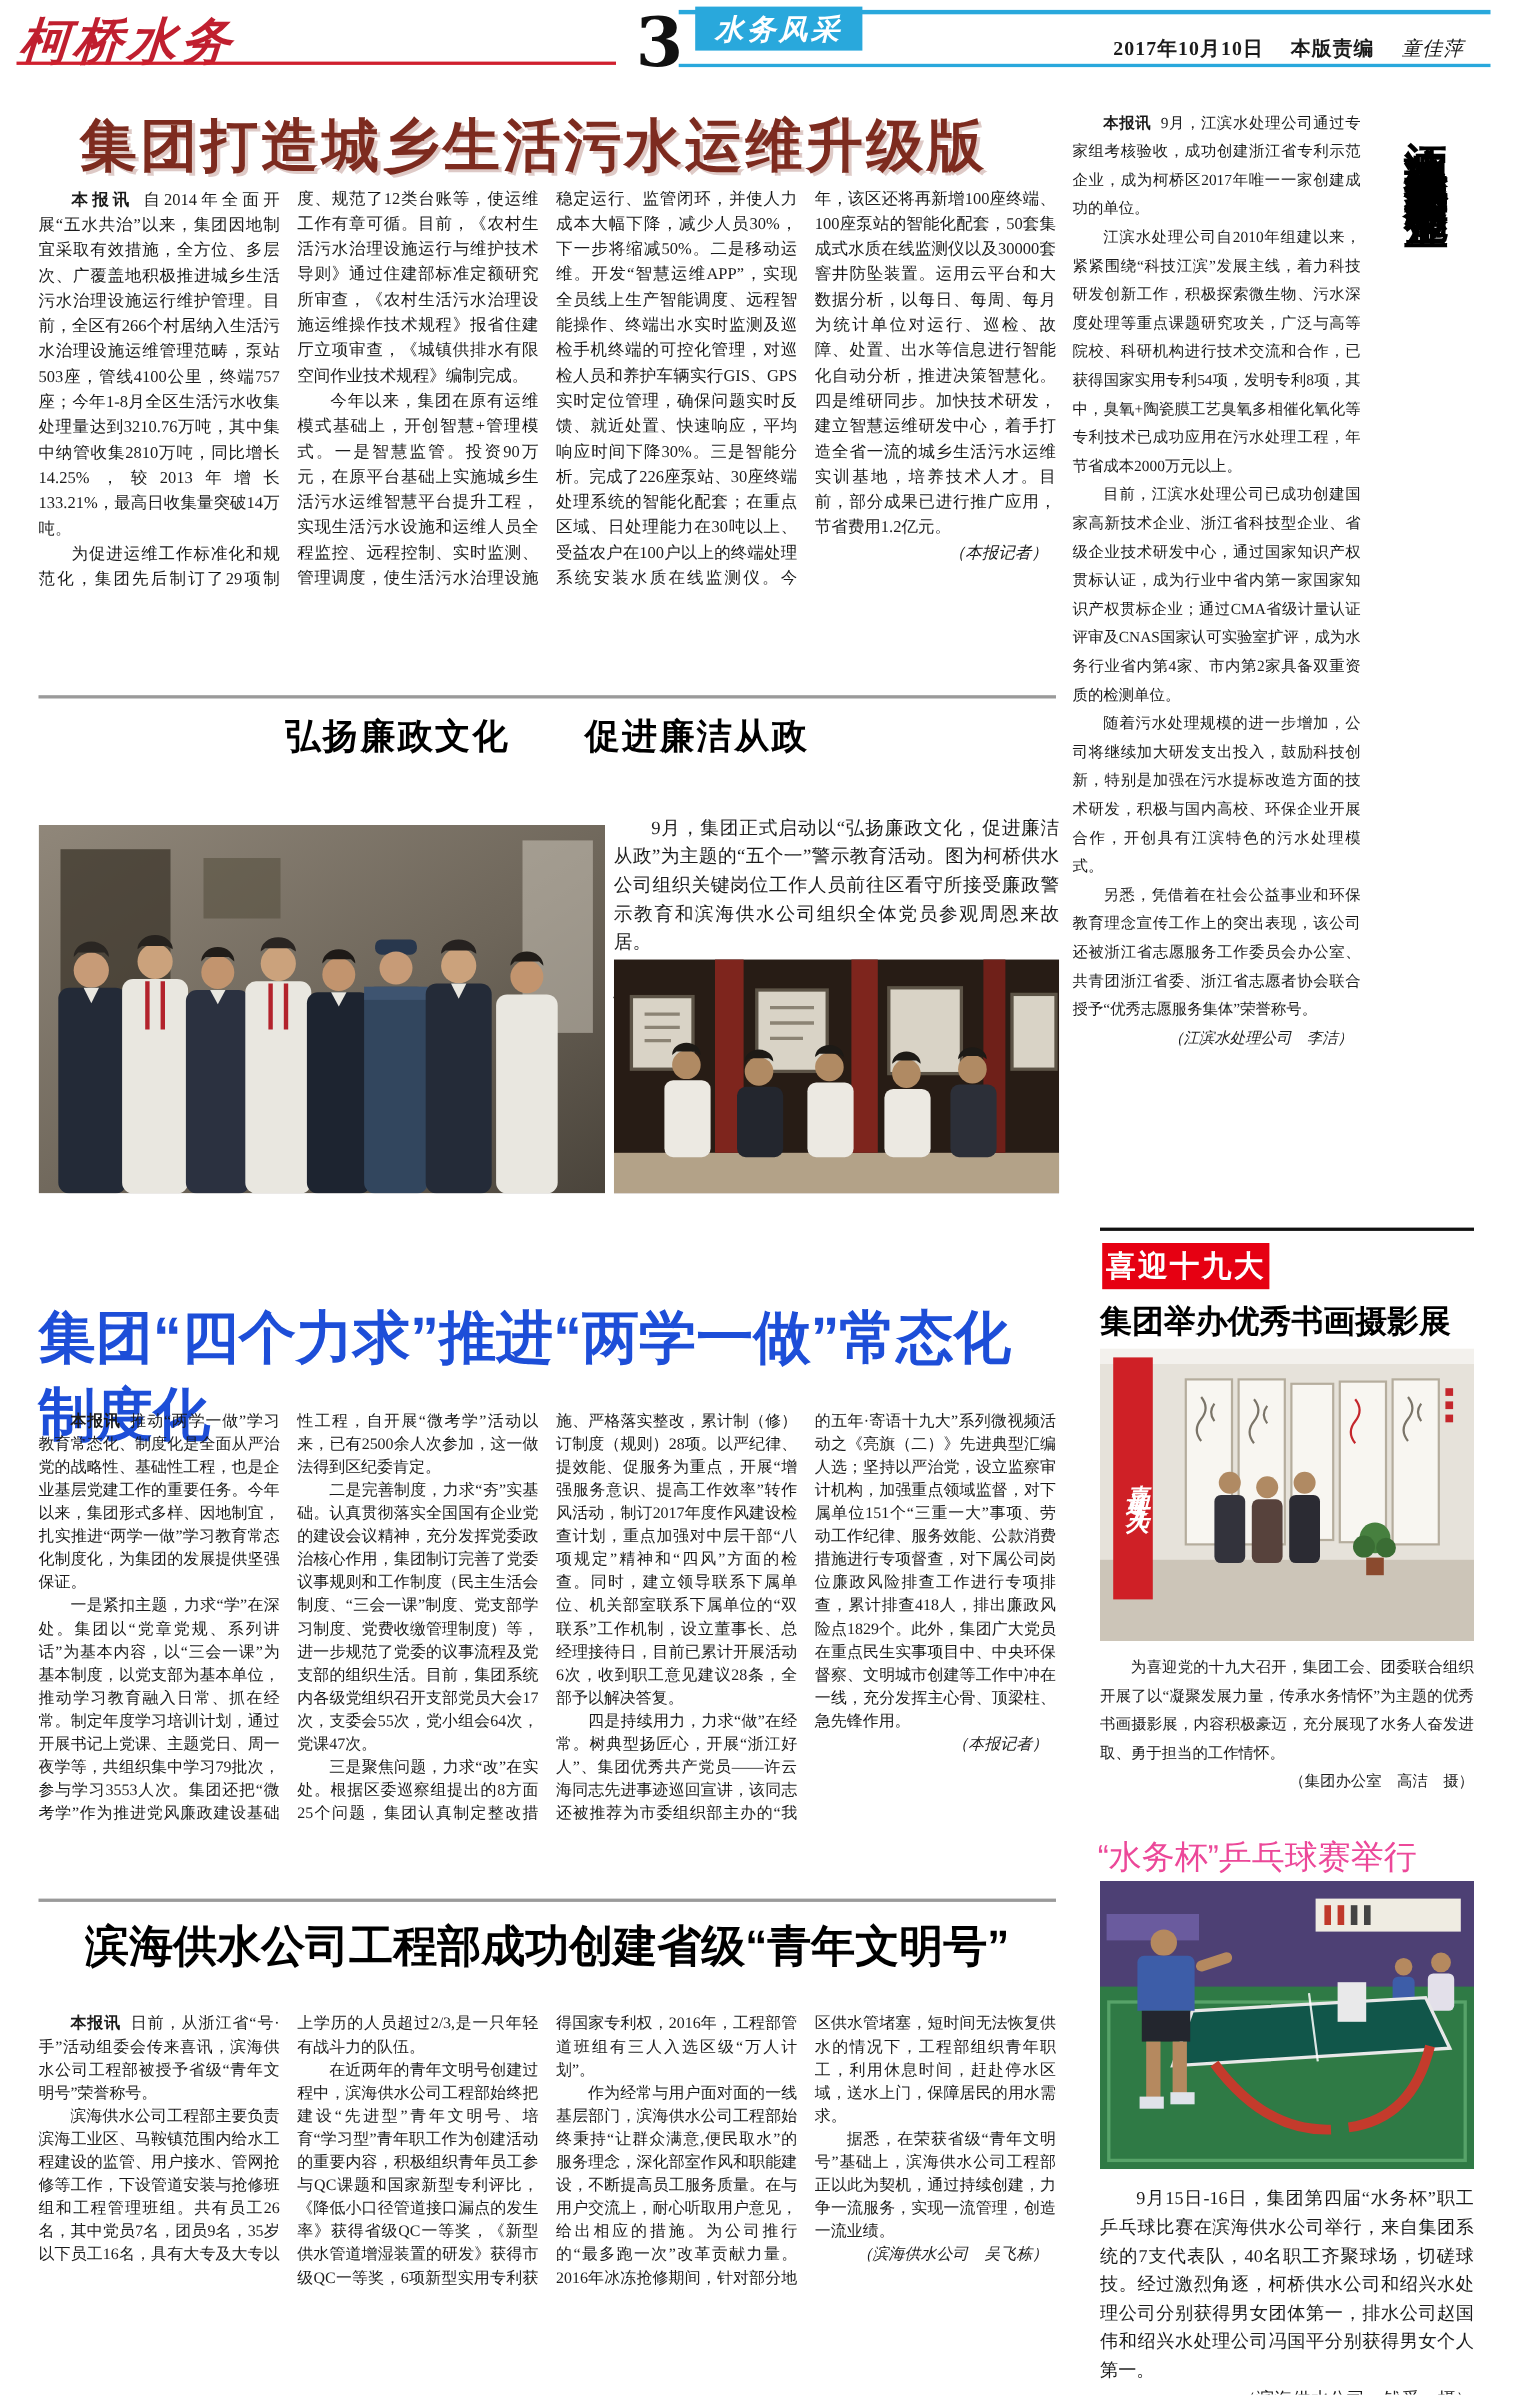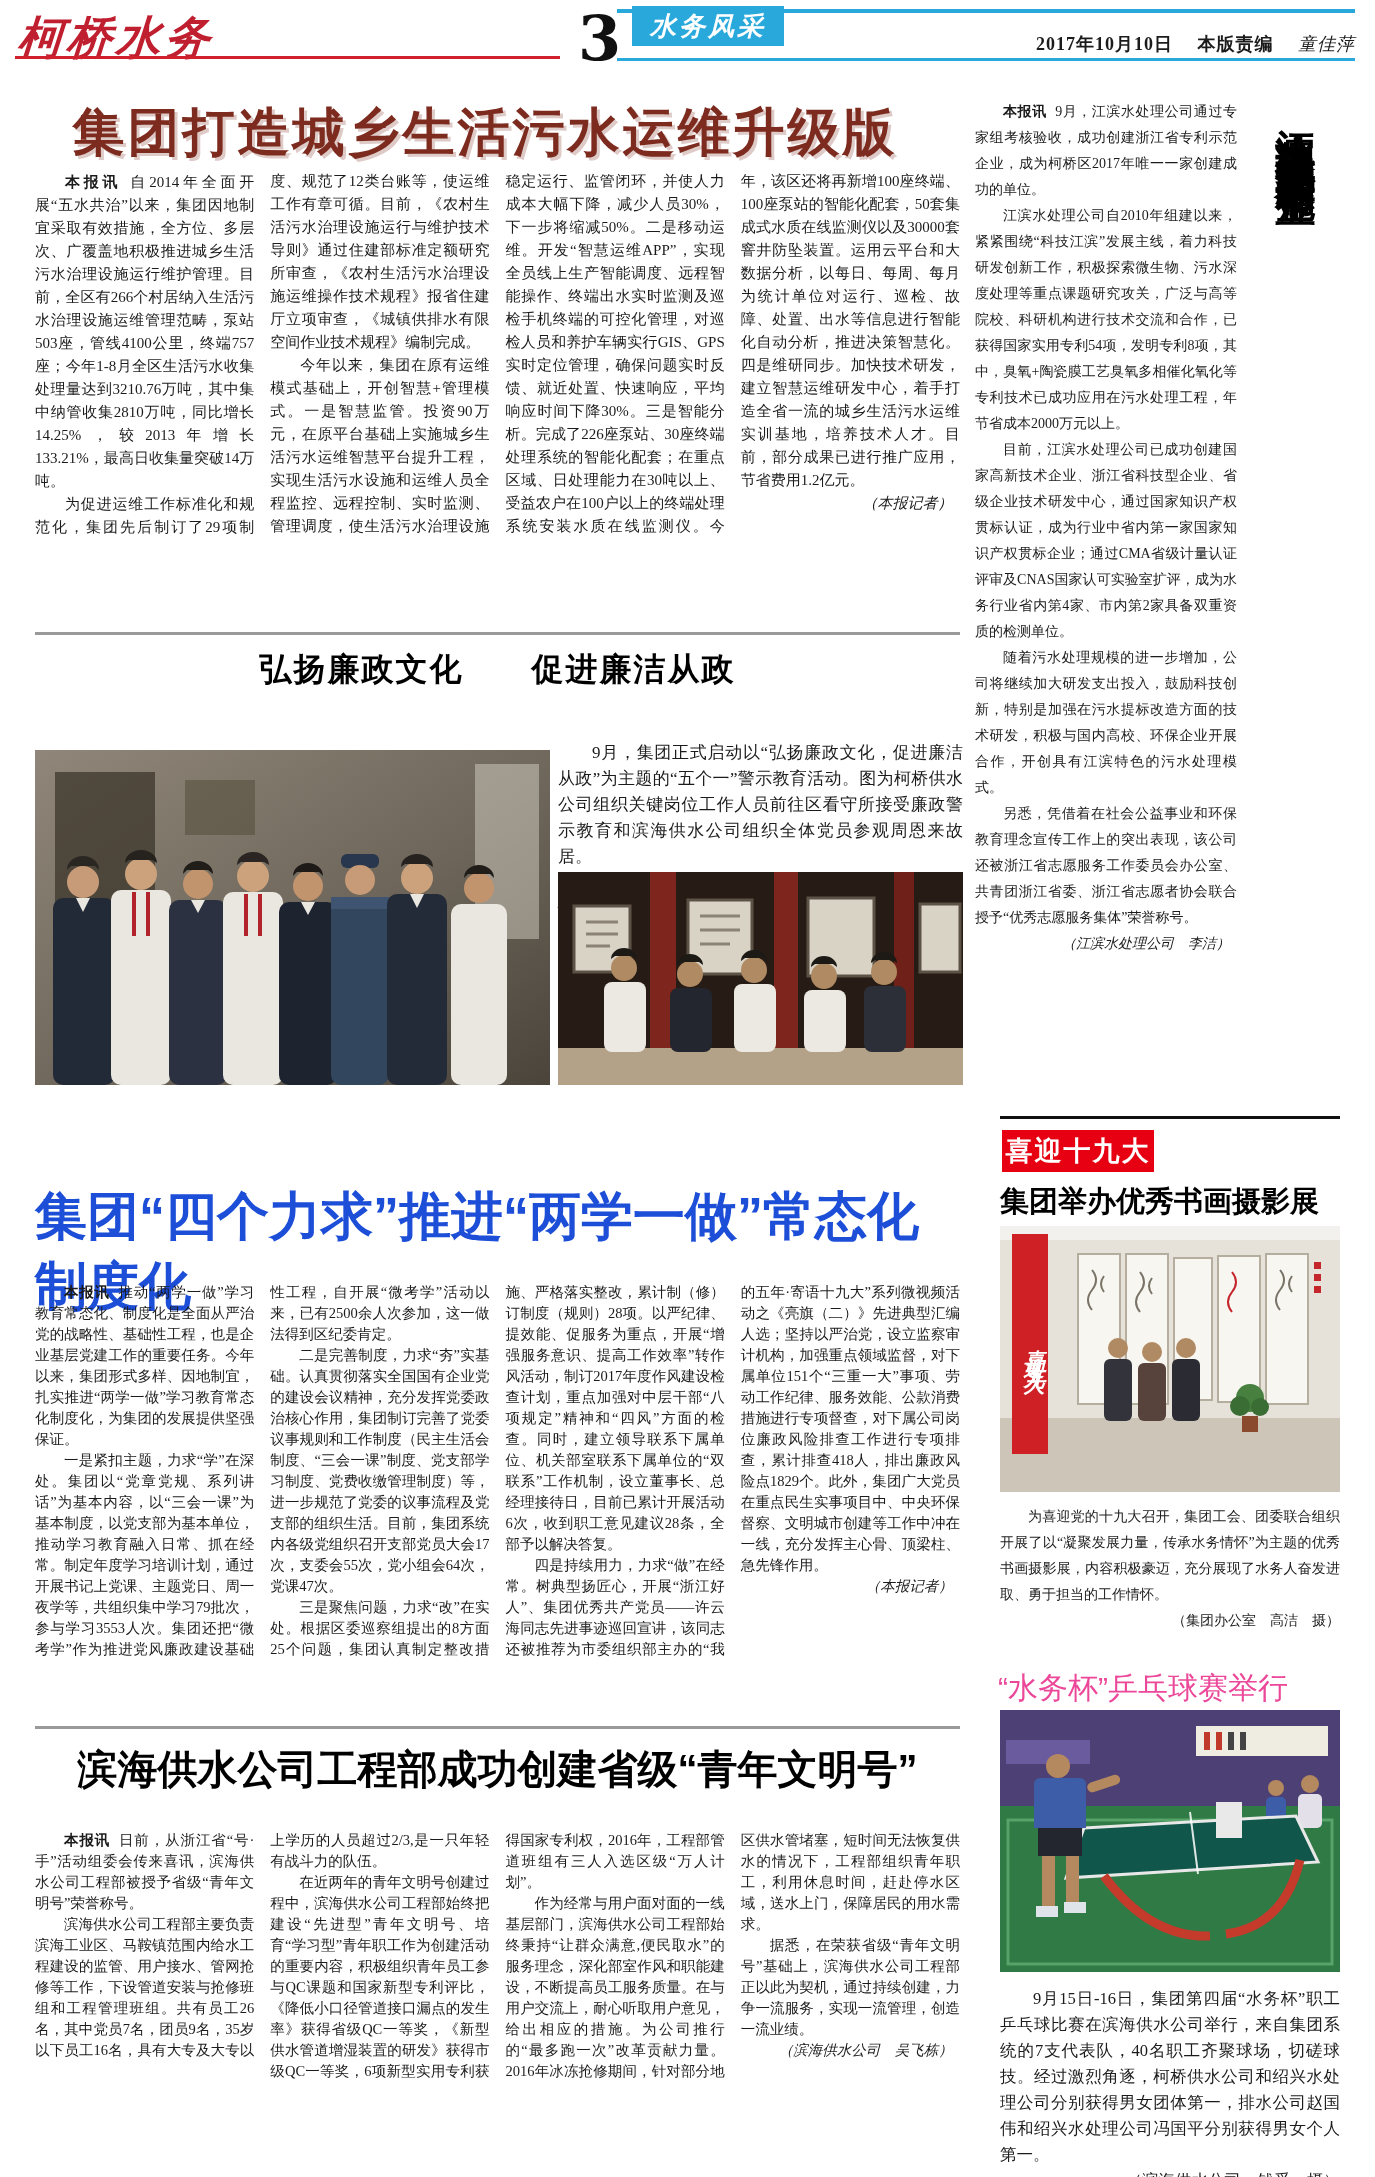--- a/index.html
+++ b/index.html
@@ -10,21 +10,21 @@
   
   .masthead{left:18px;top:8px;font-family:"DejaVu Serif",serif;font-style:italic;font-weight:bold;
             font-size:45px;color:#c01f2f;letter-spacing:4px;transform:skewX(-4deg);}
   .red-rule{left:15px;top:56px;width:545px;height:3px;background:#d0202e;}
   .blue-rule-top{left:617px;top:9px;width:738px;height:4px;background:#29a8dc;}
   .blue-rule-bot{left:617px;top:58px;width:738px;height:3px;background:#29a8dc;}
   .page-num{left:578px;top:2px;font-family:"DejaVu Serif",serif;font-weight:bold;font-size:62px;color:#111;}
   .section-box{left:632px;top:6px;width:152px;height:40px;background:#29a8dc;color:#fff;
                display:flex;align-items:center;justify-content:center;font-family:"DejaVu Serif",serif;
                font-style:italic;font-weight:bold;font-size:26px;letter-spacing:3px;}
-  .dateline{left:880px;top:32px;width:475px;text-align:right;font-size:18px;font-weight:bold;
+  .dateline{left:856px;top:32px;width:475px;text-align:right;font-size:18px;font-weight:bold;
             font-family:"Liberation Serif",serif;letter-spacing:1px;}
   .dateline .ed-name{font-style:italic;font-weight:normal;}
 
   
   .hl-a{left:35px;top:98px;width:900px;text-align:center;font-family:"Liberation Sans","DejaVu Sans",sans-serif;
         font-weight:900;font-size:52px;color:#7d2b1f;letter-spacing:3px;
         text-shadow:3px 3px 0 rgba(125,43,31,0.25);}
   .hl-c{left:35px;top:648px;width:925px;text-align:center;font-family:"Liberation Sans","DejaVu Sans",sans-serif;
         font-weight:900;font-size:32px;color:#000;letter-spacing:2px;}
   .hl-d{left:35px;top:1182px;width:925px;text-align:left;font-family:"Liberation Sans","DejaVu Sans",sans-serif;

